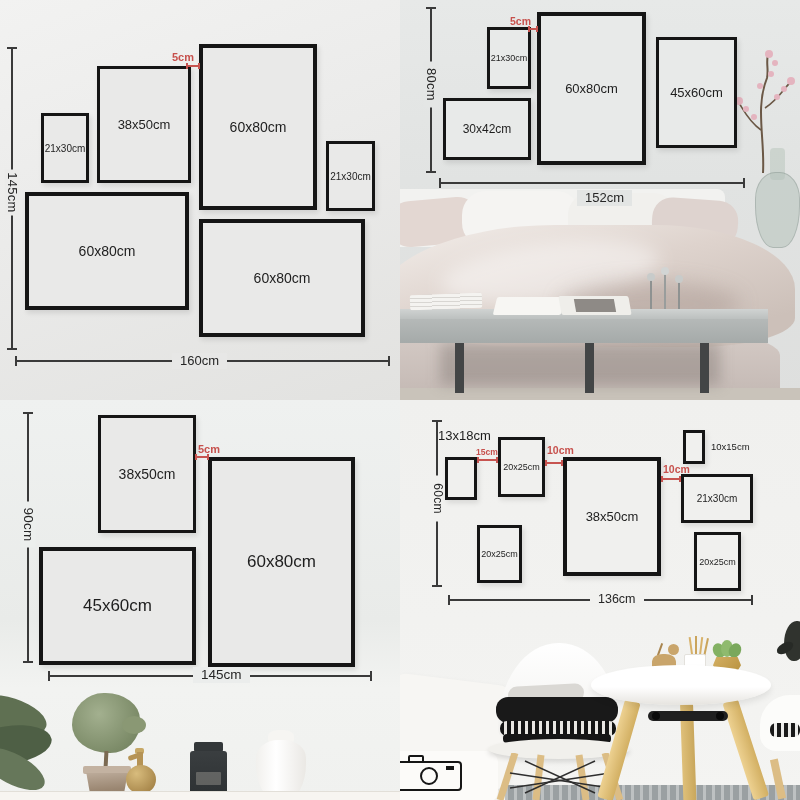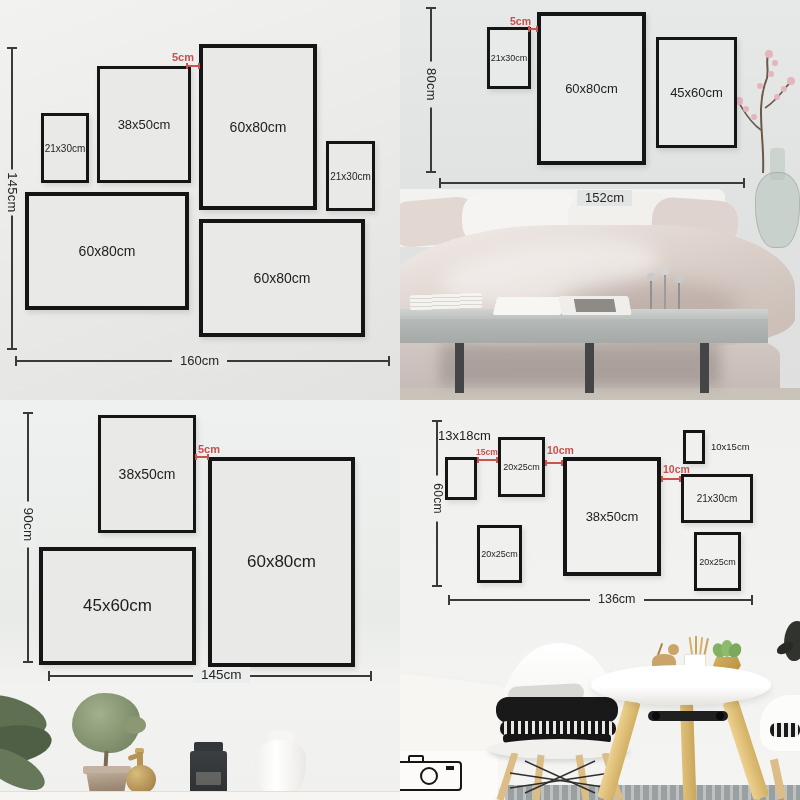--- a/index.html
+++ b/index.html
@@ -114,20 +114,23 @@
     <div class="vline" style="left:30px;top:7px;height:166px"></div>
     <span class="dim-v" style="left:8px;top:77px;background:#e4e6e5">80cm</span>
     <div class="frame fs9" style="left:87px;top:27px;width:44px;height:62px">
         <span>21x30cm</span>
       </div>
     <div class="frame fs13 b4" style="left:137px;top:12px;width:109px;height:153px">
         <span>60x80cm</span>
       </div>
     <div class="frame fs13" style="left:256px;top:37px;width:81px;height:111px">
         <span>45x60cm</span>
+      </div>
+    <div class="frame fs12" style="left:43px;top:98px;width:88px;height:62px">
+        <span>30x42cm</span>
       </div>
     <span class="redlabel" style="left:110px;top:15px;font-size:10.5px">5cm</span>
     <div class="redline" style="left:128px;top:28px;width:10px"></div>
     <div class="hline" style="left:39px;top:182px;width:306px"></div>
     <span class="dim-h" style="left:177px;top:190px;background:#e3e5e4">152cm</span>
   </section>
 
   <section class="quad q-bl">
     <div class="photo" style="top:288px;height:112px">
       <div class="ph" style="left:-28px;top:10px;width:76px;height:34px;background:#5f7052;border-radius:50%;transform:rotate(18deg)"></div>

